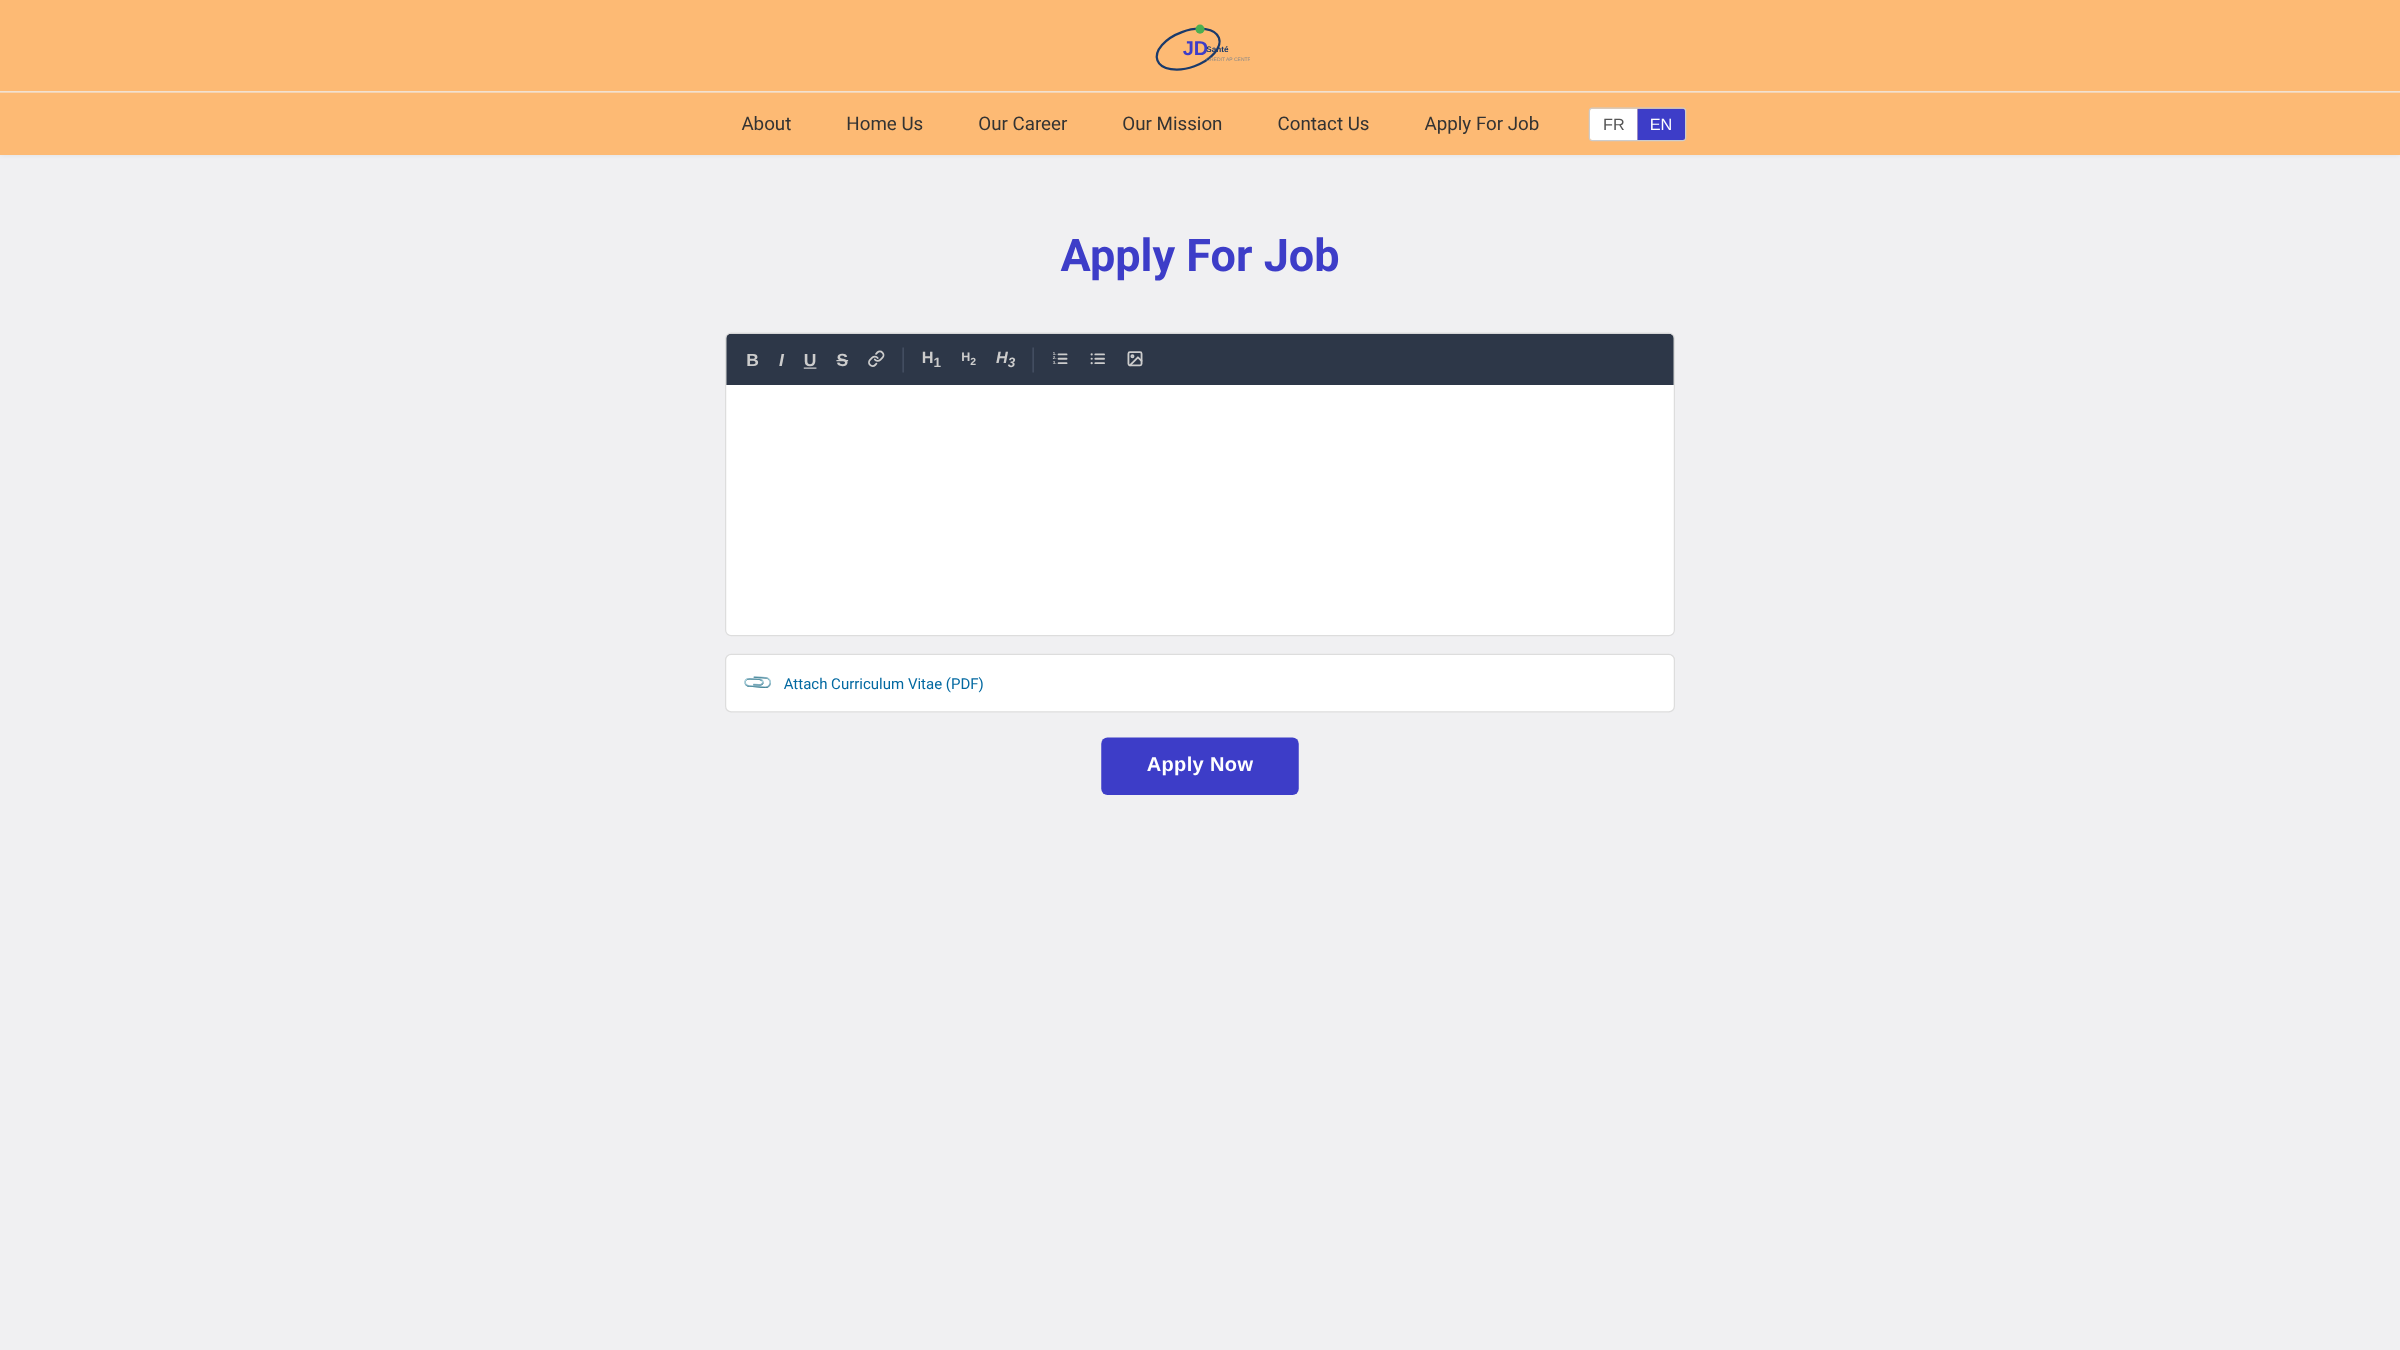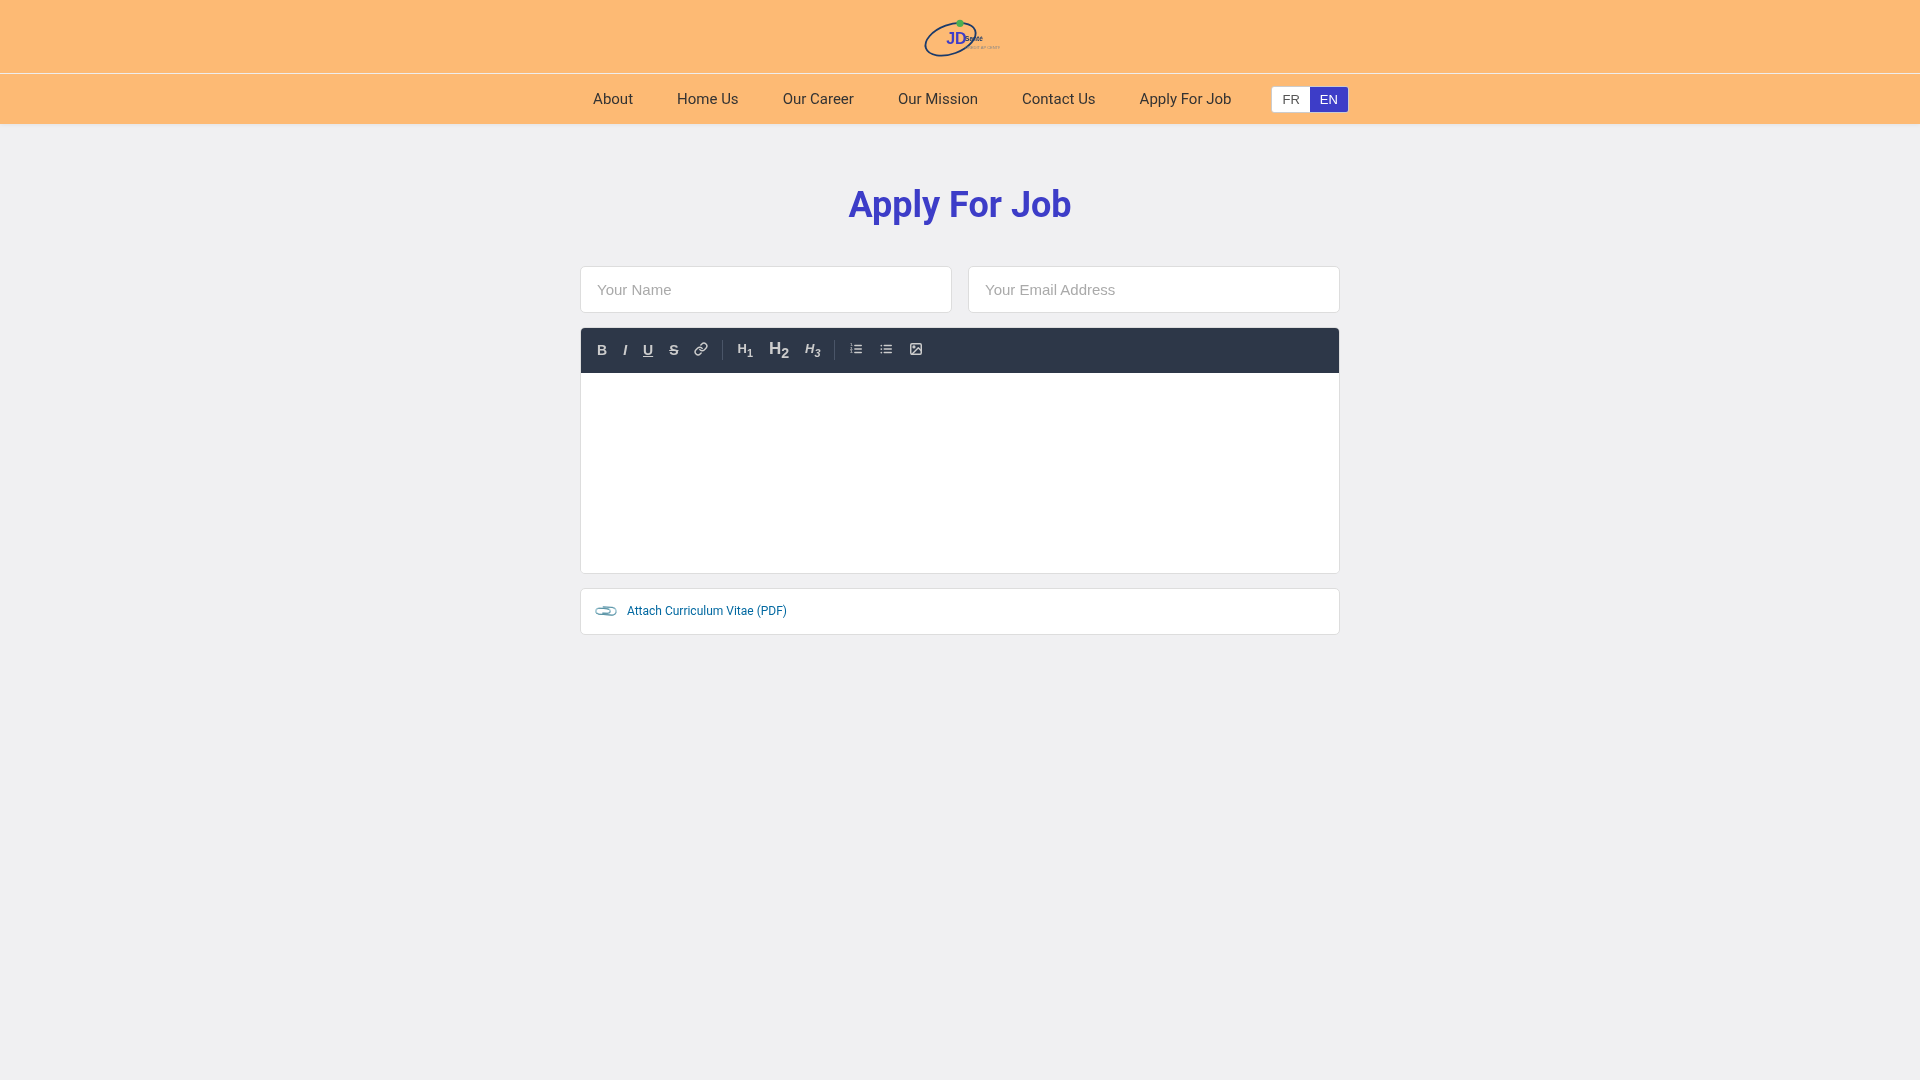--- a/index.html
+++ b/index.html
@@ -214,43 +214,39 @@
       <button class="lang-btn">FR</button>
       <button class="lang-btn active">EN</button>
     </div>
   </nav>
 </header>
 
 <main class="main">
   <h1 class="page-title">Apply For Job</h1>
 
   
-  <div class="form-row">
-    <input class="form-input" type="text" placeholder="Your Name" style="">
-    <input class="form-input" type="email" placeholder="Your Email Address" style="">
-  </div>
 
   
 
   
   <div class="editor-container">
     <div class="editor-toolbar">
       <button class="toolbar-btn" style="font-weight:900;">B</button>
       <button class="toolbar-btn" style="font-style:italic;">I</button>
       <button class="toolbar-btn" style="text-decoration:underline;">U</button>
       <button class="toolbar-btn" style="text-decoration:line-through;">S</button>
       <button class="toolbar-btn">
         <svg width="14" height="14" viewBox="0 0 24 24" fill="none" stroke="#ccc" stroke-width="2.5" stroke-linecap="round" stroke-linejoin="round">
           <path d="M10 13a5 5 0 0 0 7.54.54l3-3a5 5 0 0 0-7.07-7.07l-1.72 1.71"></path>
           <path d="M14 11a5 5 0 0 0-7.54-.54l-3 3a5 5 0 0 0 7.07 7.07l1.71-1.71"></path>
         </svg>
       </button>
       <div class="toolbar-divider"></div>
       <button class="toolbar-btn" style="font-size:13px;">H<sub>1</sub></button>
-      <button class="toolbar-btn" style="font-size:17px;text-align:right;">H<sub>2</sub></button>
+      <button class="toolbar-btn" style="font-size:10px;text-align:right;">H<sub>2</sub></button>
       <button class="toolbar-btn" style="font-size:13px;font-style:italic;">H<sub>3</sub></button>
       <div class="toolbar-divider"></div>
       <button class="toolbar-btn">
         <svg width="14" height="14" viewBox="0 0 24 24" fill="none" stroke="#ccc" stroke-width="2.5" stroke-linecap="round" stroke-linejoin="round">
           <line x1="10" y1="6" x2="21" y2="6"></line>
           <line x1="10" y1="12" x2="21" y2="12"></line>
           <line x1="10" y1="18" x2="21" y2="18"></line>
           <text x="2" y="7" font-size="6" fill="#ccc" stroke="none">1.</text>
           <text x="2" y="13" font-size="6" fill="#ccc" stroke="none">2.</text>
           <text x="2" y="19" font-size="6" fill="#ccc" stroke="none">3.</text>
@@ -277,13 +273,16 @@
     <div class="editor-body" contenteditable="true" style=""></div>
   </div>
 
   
   <div class="attach-row">
     <span class="paperclip-icon">📎</span>
     <span class="attach-label">Attach Curriculum Vitae (PDF)</span>
   </div>
 
   
+  <div class="apply-btn-row">
+    <button class="apply-btn">Apply Now</button>
+  </div>
 </main>
 
 </body></html>

